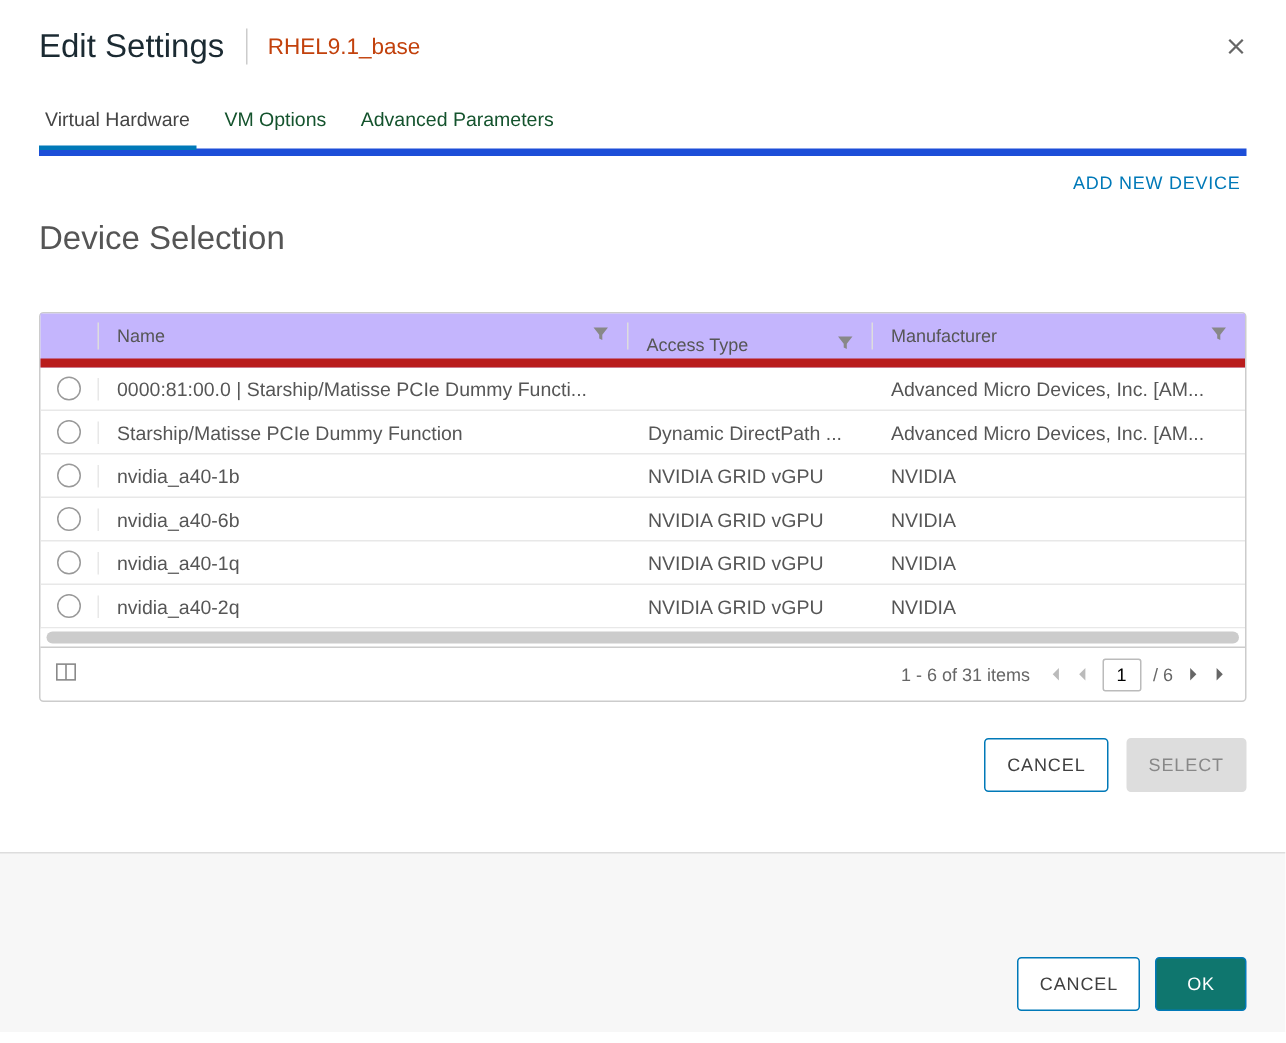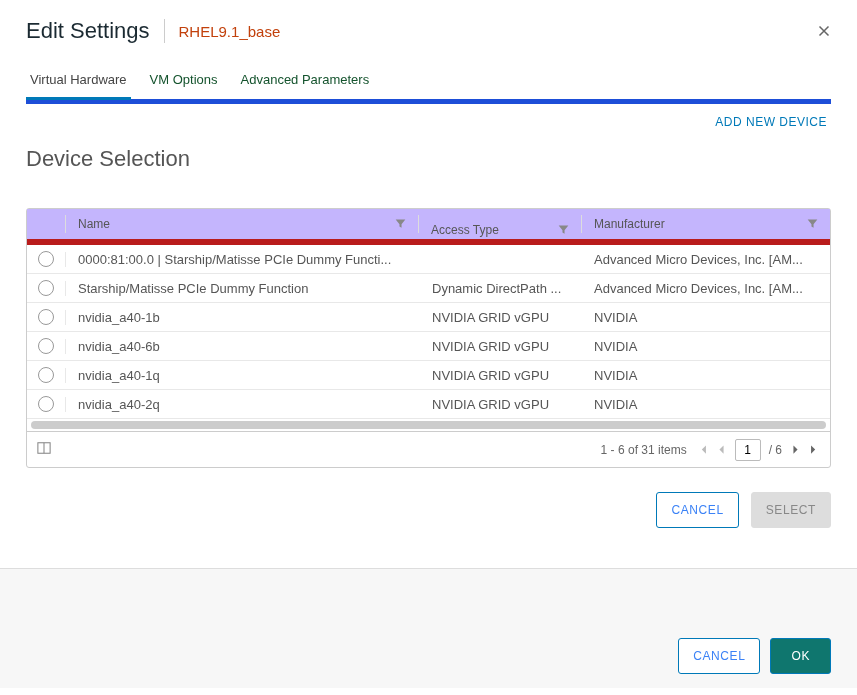--- a/index.html
+++ b/index.html
@@ -101,21 +101,21 @@
       height: 36px;
       border-radius: 3px;
       cursor: pointer;
       display: inline-flex;
       align-items: center;
       justify-content: center;
     }
     .btn-outline {
       background: #fff;
       border: 1px solid #0079b8;
-      color: #3b82f6;
+      color: #404040;
     }
     .btn-primary {
       background: #0f766e;
       border: 1px solid #0079b8;
       color: #fff;
       padding: 0 20px;
     }
     .btn-disabled {
       background: #ddd;
       border: 1px solid #ddd;

